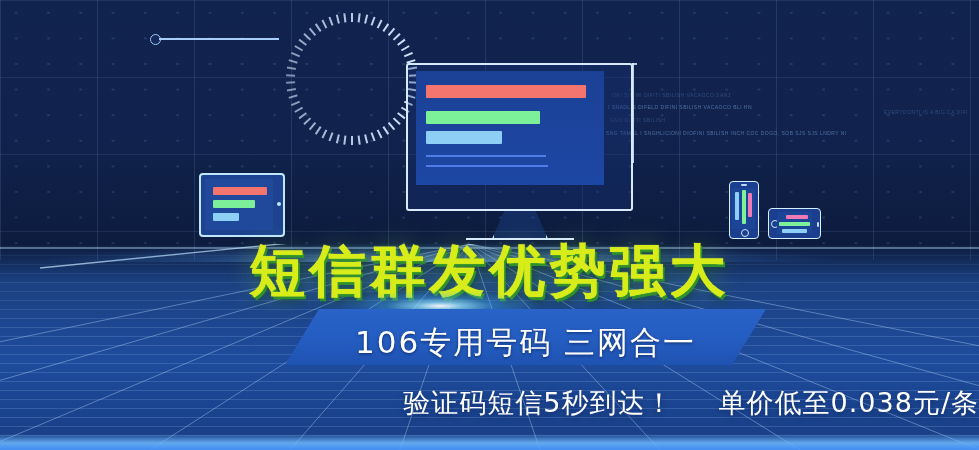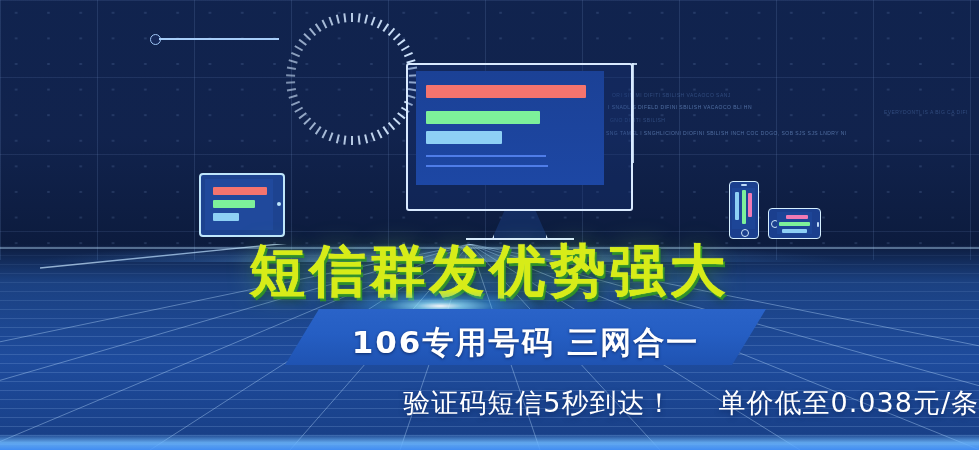--- a/index.html
+++ b/index.html
@@ -173,21 +173,21 @@
     position:absolute;left:285px;top:309px;width:481px;height:56px;
     background:linear-gradient(180deg,#2a63c8 0%,#255ec3 45%,#1f53b2 100%);
     clip-path:polygon(34px 0, 481px 0, 447px 56px, 0 56px);
     box-shadow:0 3px 14px rgba(10,35,90,.5);
   }
   .ribbon-inner{
     position:absolute;left:285px;top:309px;width:481px;height:56px;
     display:flex;align-items:center;justify-content:center;
   }
   .ribbon-text{
-    color:#ffffff;font-size:31px;font-weight:bold;letter-spacing:2px;
+    color:#ffffff;font-size:31px;font-weight:normal;letter-spacing:2px;
     font-family:"DejaVu Sans","Liberation Sans",sans-serif;
     text-shadow:0 1px 3px rgba(8,30,80,.75);
     white-space:nowrap;
     margin-top:12px;
   }
 
   
   .subtitle{
     position:absolute;left:0;top:385px;width:979px;text-align:right;
     color:#ffffff;font-size:27px;letter-spacing:1px;

